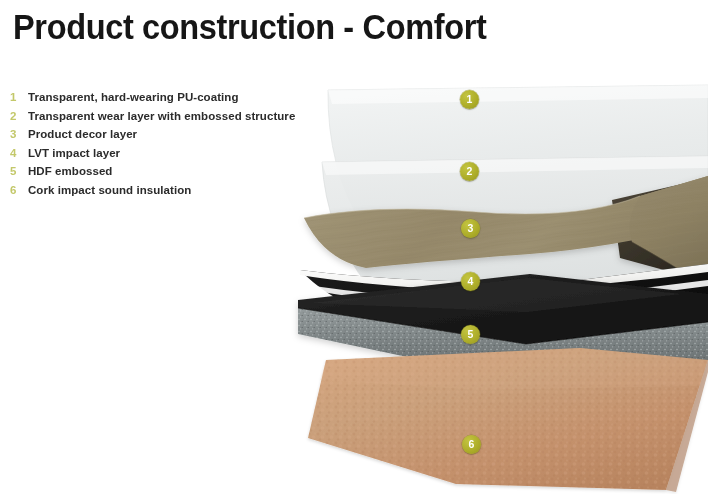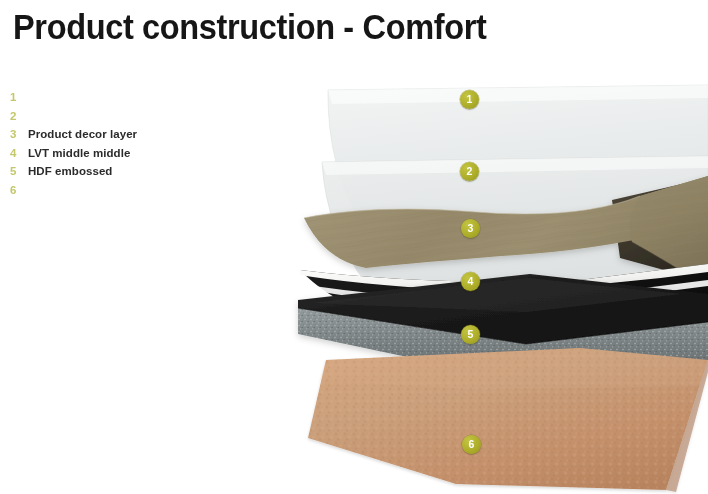--- a/index.html
+++ b/index.html
@@ -97,38 +97,41 @@
 </head>
 <body>
 
 <div id="page">
 
   <div id="page-title">Product construction - Comfort</div>
 
   <div id="legend">
     <div class="legend-row">
       <span class="legend-num">1</span>
+      <span class="legend-label">Transparent, hard-wearing PU-coating</span>
     </div>
     <div class="legend-row">
       <span class="legend-num">2</span>
+      <span class="legend-label">Transparent wear layer with embossed structure</span>
     </div>
     <div class="legend-row">
       <span class="legend-num">3</span>
       <span class="legend-label">Product decor layer</span>
     </div>
     <div class="legend-row">
       <span class="legend-num">4</span>
-      <span class="legend-label">LVT middle middle</span>
+      <span class="legend-label">LVT impact layer</span>
     </div>
     <div class="legend-row">
       <span class="legend-num">5</span>
       <span class="legend-label">HDF embossed</span>
     </div>
     <div class="legend-row">
       <span class="legend-num">6</span>
+      <span class="legend-label">Cork impact sound insulation</span>
     </div>
   </div>
 
   <div id="diagram">
 
     <svg width="428" height="422" viewBox="0 0 428 422">
       <defs>
         <linearGradient id="gPU" x1="0" y1="0" x2="0.25" y2="1">
           <stop offset="0%" stop-color="#f2f4f4" stop-opacity="0.95"></stop>
           <stop offset="55%" stop-color="#e7eaea" stop-opacity="0.92"></stop>

